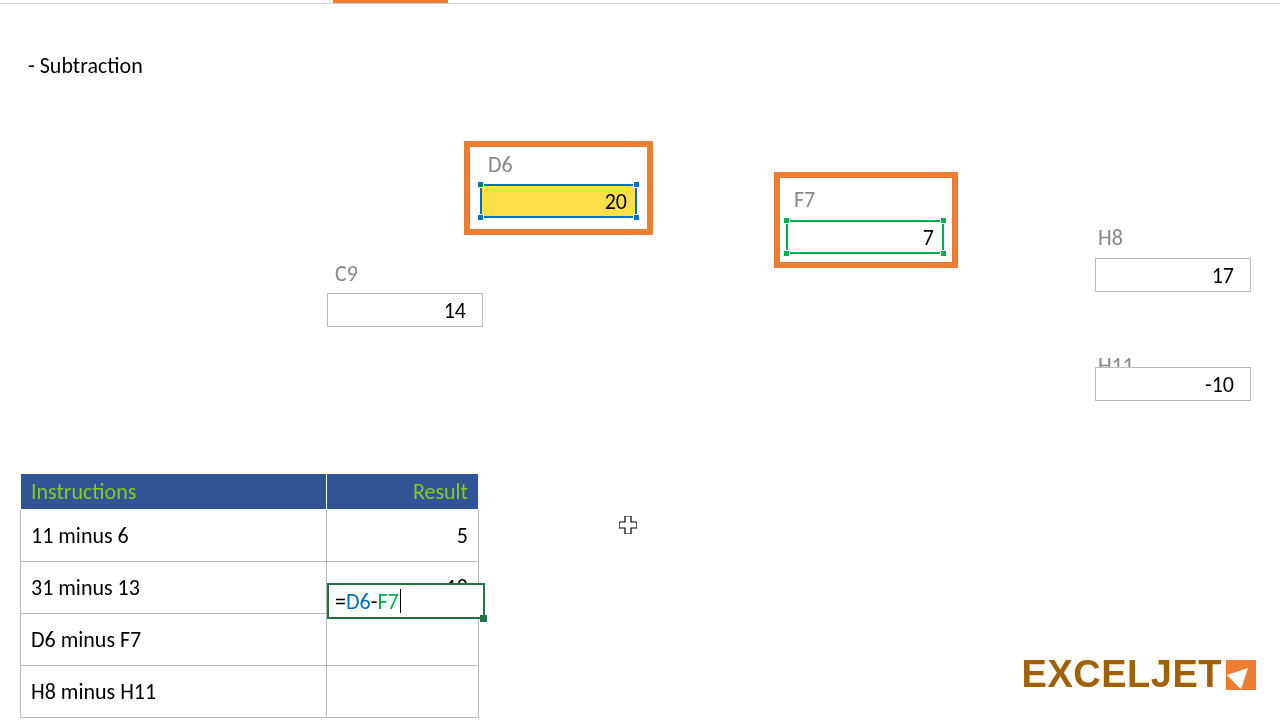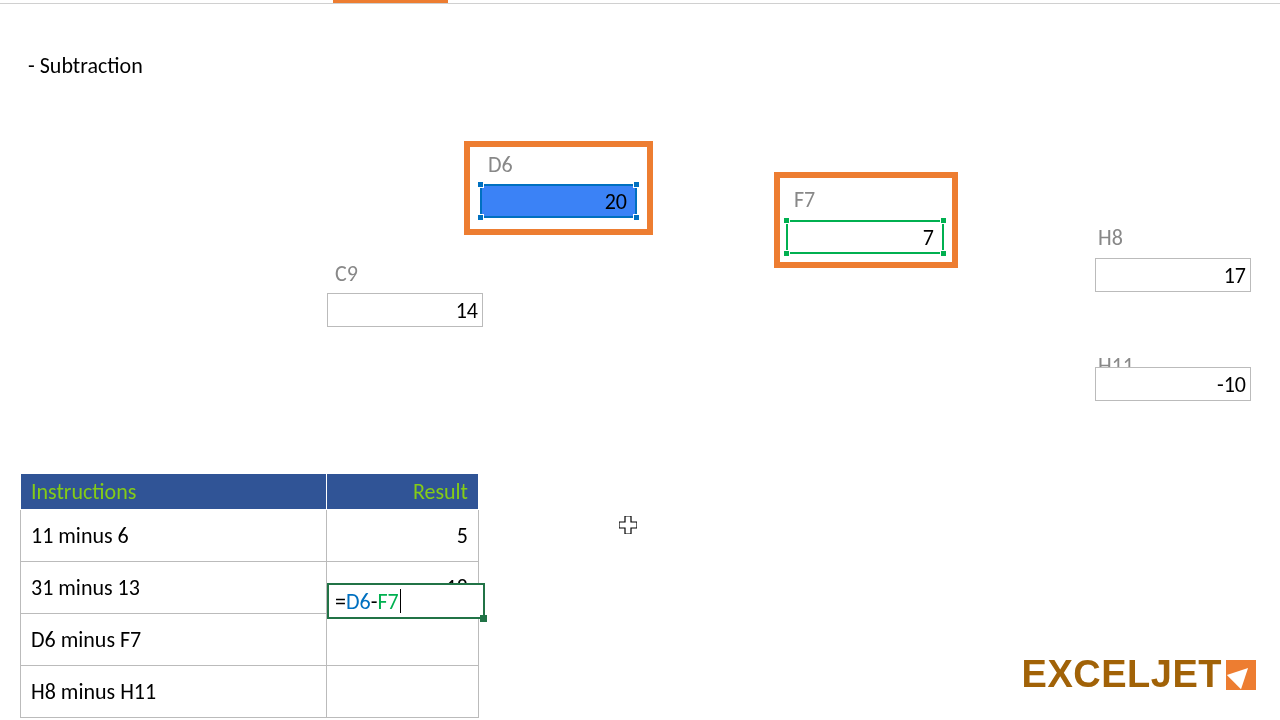--- a/index.html
+++ b/index.html
@@ -5,25 +5,25 @@
     * { box-sizing: border-box; margin: 0; padding: 0; }
     html, body { width: 1280px; height: 720px; overflow: hidden; font-family: Calibri, Arial, sans-serif; background: #fff; position: relative; }
     
     .top-marker { position: absolute; top: 0; left: 333px; width: 115px; height: 3px; background: #ed7d31; }
     .top-line { position: absolute; top: 3px; left: 0; right: 0; height: 1px; background: #d0d0d0; }
     
     .heading { position: absolute; font-weight: normal; font-size: 22px; }
     
     .cell-label { position: absolute; font-size: 22px; color: #888; }
     
-    .cell-box { position: absolute; border: 1px solid #bbb; background: #fff; height: 34px; display: flex; align-items: center; justify-content: flex-end; padding: 0 4px; font-size: 22px; }
+    .cell-box { position: absolute; border: 1px solid #bbb; background: #fff; height: 34px; display: flex; align-items: center; justify-content: flex-end; padding: 0 16px; font-size: 22px; }
     
     .highlight-box { position: absolute; border: 6px solid #ed7d31; }
     
-    .ref-cell-blue { position: absolute; border: 2px solid #0070c0; background: #3b82f6; height: 34px; display: flex; align-items: center; justify-content: flex-end; padding: 0 8px; font-size: 22px; }
+    .ref-cell-blue { position: absolute; border: 2px solid #0070c0; background: #fde047; height: 34px; display: flex; align-items: center; justify-content: flex-end; padding: 0 8px; font-size: 22px; }
     .ref-handle-blue { position: absolute; width: 7px; height: 7px; background: #0070c0; border: 1px solid #fff; }
     .ref-cell-green { position: absolute; border: 2px solid #00b050; background: #fff; height: 34px; display: flex; align-items: center; justify-content: flex-end; padding: 0 8px; font-size: 22px; }
     .ref-handle-green { position: absolute; width: 7px; height: 7px; background: #00b050; border: 1px solid #fff; }
     
     .table { position: absolute; border-collapse: collapse; }
     .table th { background: #305496; color: #84cc16; font-weight: normal; font-size: 22px; padding: 4px 10px; border: 1px solid #fff; }
     .table th.left { text-align: left; width: 306px; }
     .table th.right { text-align: right; width: 152px; }
     .table td { border: 1px solid #bbb; font-size: 22px; padding: 12px 10px; background: #fff; }
     .table td.left { text-align: left; }

